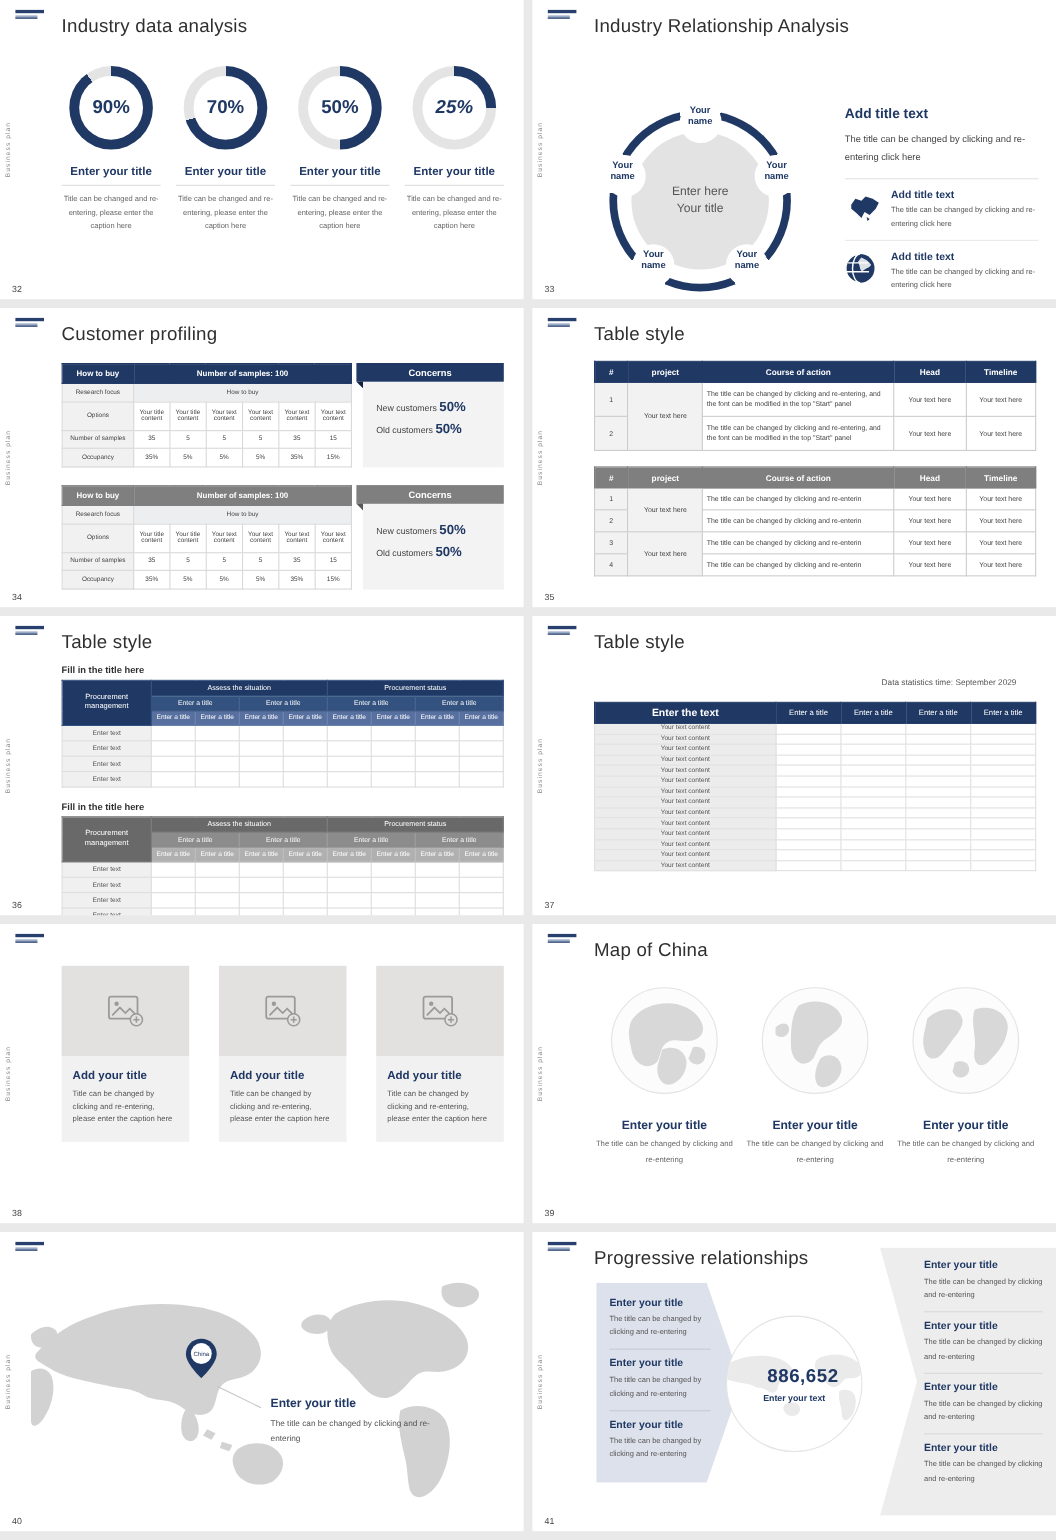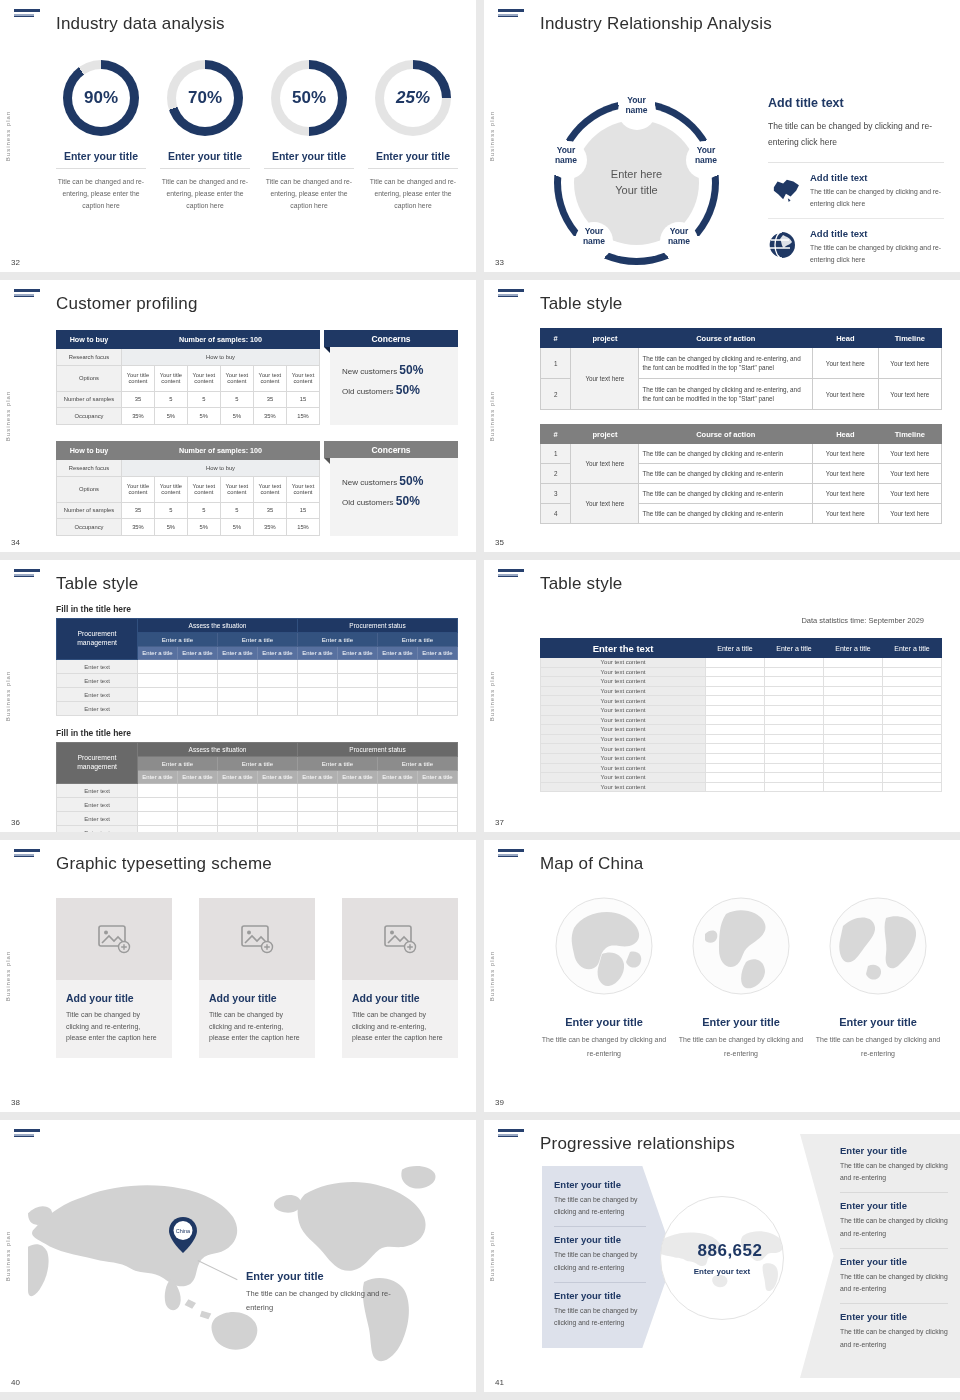--- a/index.html
+++ b/index.html
@@ -698,21 +698,20 @@
     <div class="pnum">37</div>
   </div>
 
   <div class="slide">
     <div class="logo">
         <div class="l1"></div>
         <div class="l2"></div>
       </div>
     <div class="vtext">Business plan</div>
     <div class="content">
-      <div class="stitle">Graphic typesetting scheme</div>
       <div class="cards">
         <div class="card">
           <div class="cimg">
             <svg width="34" height="30" viewBox="0 0 34 30">
               <rect x="2" y="2" width="26" height="20" rx="2" fill="none" stroke="#9a9a9a" stroke-width="1.6"></rect>
               <circle cx="9" cy="8.5" r="2" fill="#9a9a9a"></circle>
               <path d="M5,19 L12,12 L17,17 L21,13 L26,18" fill="none" stroke="#9a9a9a" stroke-width="1.6"></path>
               <circle cx="27" cy="23" r="5.5" fill="#e3e0e0" stroke="#9a9a9a" stroke-width="1.4"></circle>
               <path d="M27,20.2 v5.6 M24.2,23 h5.6" stroke="#9a9a9a" stroke-width="1.4"></path>
             </svg>

